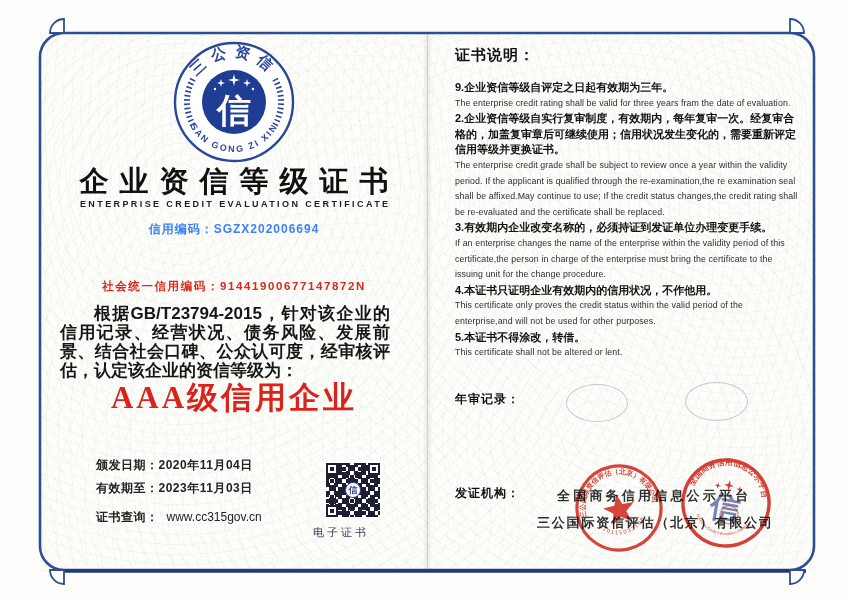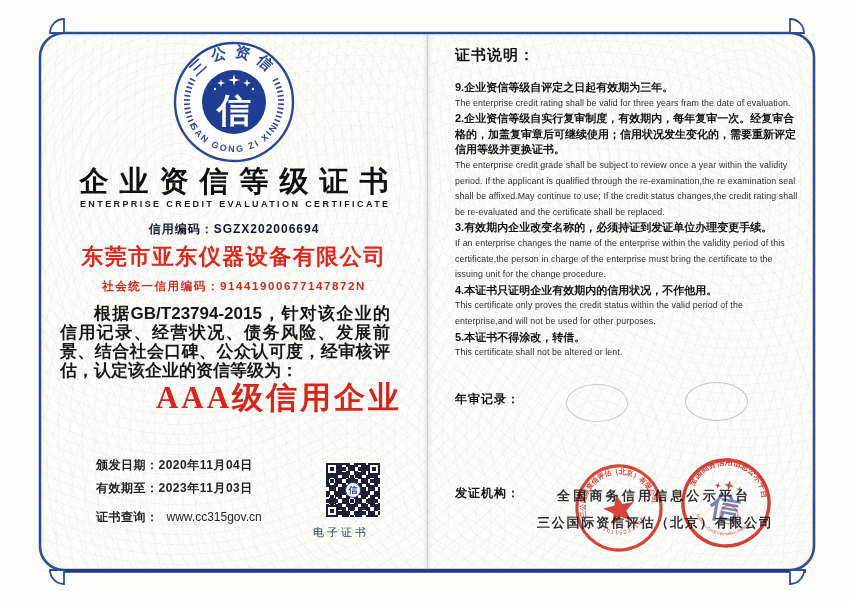--- a/index.html
+++ b/index.html
@@ -19,29 +19,29 @@
     background:linear-gradient(90deg,transparent 0,rgba(90,100,120,0.12) 45%,rgba(90,100,120,0.28) 50%,rgba(90,100,120,0.10) 55%,transparent 100%);}
   .abs{position:absolute;}
   .ctr{text-align:center;}
   
   .lpage{position:absolute;left:40px;top:33px;width:388px;height:539px;}
   .title-zh{left:0;top:129px;width:388px;font-family:"Liberation Serif",serif;
     font-weight:bold;font-size:29px;letter-spacing:11px;text-indent:11px;color:#101010;}
   .title-en{left:0;top:166px;width:388px;font-weight:bold;font-size:9px;
     letter-spacing:2.4px;text-indent:2.4px;color:#1d1d1d;}
   .credit-code{left:0;top:188px;width:388px;font-size:12px;font-weight:bold;
-    letter-spacing:1px;color:#0f172a;}
+    letter-spacing:1px;color:#3b82f6;}
   .company{left:0;top:209px;width:388px;font-size:22px;font-weight:bold;
     letter-spacing:1.5px;color:#e0261d;}
   .soc-code{left:0;top:246px;width:388px;font-size:11.5px;font-weight:bold;
     letter-spacing:1.6px;color:#d8281f;}
   .statement{left:20px;top:271px;width:330px;font-size:17px;font-weight:600;
     line-height:19px;text-align:justify;text-indent:2em;color:#161616;}
   .rating{left:0;top:344px;width:388px;font-family:"Liberation Serif",serif;
-    font-size:31px;font-weight:bold;letter-spacing:3px;color:#d9231b;padding-left:45px;}
+    font-size:31px;font-weight:bold;letter-spacing:3px;color:#d9231b;}
   .ldates{font-size:12px;font-weight:bold;color:#222;letter-spacing:0.5px;}
   .d1{left:56px;top:424px;} .d2{left:56px;top:447px;} .d3{left:56px;top:476px;font-weight:bold;}
   .d3 .url{font-weight:normal;color:#222;margin-left:8px;letter-spacing:0;}
   .qr{left:286px;top:430px;width:54px;height:54px;background-color:#fff;
     background-image:
       repeating-conic-gradient(#1d1d33 0% 25%, transparent 0% 50%),
       repeating-conic-gradient(#1d1d33 0% 25%, transparent 0% 50%);
     background-size:8px 8px,13px 13px;background-position:0 0,3px 2px;
     outline:2px solid #fff;}
   .finder{position:absolute;width:12px;height:12px;border:2px solid #1d1d33;background:#fff;box-sizing:border-box;}
@@ -109,21 +109,20 @@
         <path d="M75,39 L75.9,42 L79,43 L75.9,44 L75,47 L74.1,44 L71,43 L74.1,42 Z"></path>
         <circle cx="43" cy="49" r="1.2"></circle>
           <circle cx="81" cy="49" r="1.2"></circle>
       </g>
       <text x="62" y="82" text-anchor="middle" font-size="34" font-weight="bold" fill="#ffffff" font-family="Liberation Serif,serif">信</text>
     </svg>
 
     <div class="abs ctr title-zh">企业资信等级证书</div>
     <div class="abs ctr title-en">ENTERPRISE CREDIT EVALUATION CERTIFICATE</div>
     <div class="abs ctr credit-code">信用编码：SGZX202006694</div>
-    <div class="abs ctr company">东莞市亚东仪器设备有限公司</div>
     <div class="abs ctr soc-code">社会统一信用编码：91441900677147872N</div>
     <div class="abs statement">根据GB/T23794-2015，针对该企业的信用记录、经营状况、债务风险、发展前景、结合社会口碑、公众认可度，经审核评估，认定该企业的资信等级为：</div>
     <div class="abs ctr rating">AAA级信用企业</div>
 
     <div class="abs ldates d1">颁发日期：2020年11月04日</div>
     <div class="abs ldates d2">有效期至：2023年11月03日</div>
     <div class="abs ldates d3">
       <span>证书查询：</span><span class="url">www.cc315gov.cn</span>
     </div>
 

